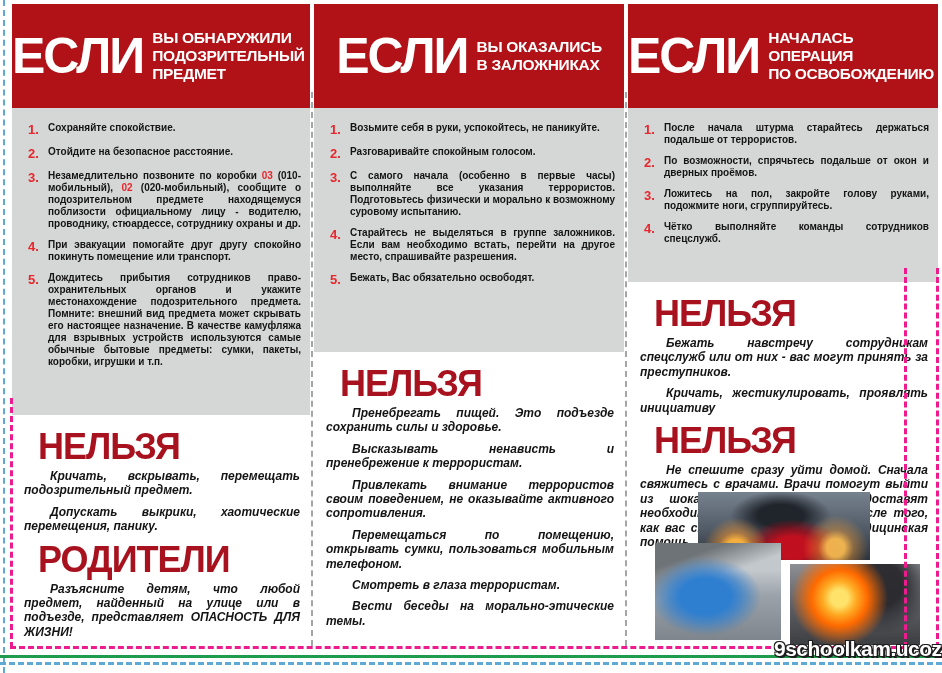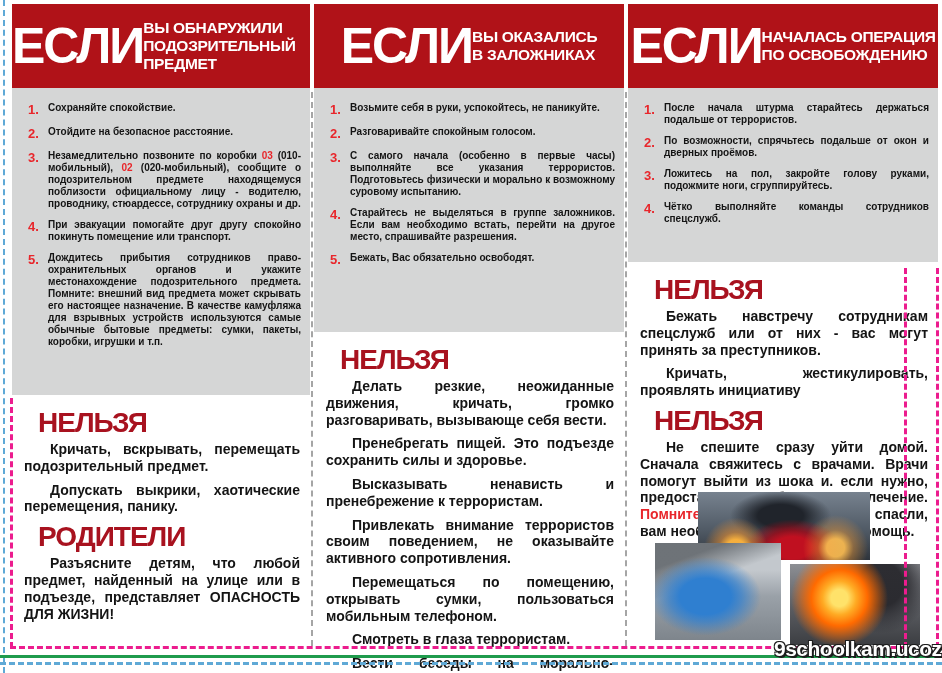--- a/index.html
+++ b/index.html
@@ -6,38 +6,38 @@
   .poster{
     position:relative;width:942px;height:673px;background:#ffffff;
     font-family:"Liberation Sans",sans-serif;overflow:hidden;
   }
   .col{position:absolute;top:0;}
   .col1{left:12px;width:298px;}
   .col2{left:314px;width:310px;}
   .col3{left:628px;width:310px;}
 
   .hdr{
-    position:relative;margin-top:4px;height:84px;background:#b01218;color:#fff;
-    display:flex;align-items:center;justify-content:center;
+    position:relative;margin-top:4px;height:104px;background:#b01218;color:#fff;
+    display:flex;align-items:center;justify-content:center;gap:9px;
   }
   .hdr .if{font-size:50px;font-weight:bold;letter-spacing:-2px;line-height:1;}
   .hdr .sub{font-size:15.5px;font-weight:bold;line-height:1.18;text-transform:uppercase;letter-spacing:-0.3px;}
 
   .steps{background:#d5d6d6;padding:14px 9px 0 12px;box-sizing:border-box;overflow:hidden;}
   .col1 .steps{height:307px;}
   .col2 .steps{height:244px;}
   .col3 .steps{height:174px;}
   .step{display:flex;margin-bottom:9px;}
   .step .num{color:#e8262b;font-weight:bold;width:24px;flex:none;font-size:13px;padding-left:4px;box-sizing:border-box;}
   .step .txt{font-weight:bold;font-size:10px;line-height:1.2;text-align:justify;color:#141414;}
   .red{color:#e8262b;}
 
   .white{background:#fff;padding:6px 10px 0 12px;box-sizing:border-box;}
-  .nelzya-h{color:#a8121f;font-size:28px;font-weight:bold;margin:8px 0 4px 14px;line-height:1;letter-spacing:-1px;}
-  .np{font-weight:bold;font-size:14px;line-height:1.2;text-align:justify;text-indent:26px;margin:0 0 7px 0;color:#141414;}
+  .nelzya-h{color:#a8121f;font-size:36px;font-weight:bold;margin:8px 0 4px 14px;line-height:1;letter-spacing:-1px;}
+  .np{font-weight:bold;font-size:12px;line-height:1.2;text-align:justify;text-indent:26px;margin:0 0 7px 0;color:#141414;font-style:italic;}
 
   
   .line{position:absolute;}
   .blue-left{left:3px;top:0;height:673px;border-left:2px dashed #5fa9d6;}
   .pink-left{left:10px;top:398px;height:250px;border-left:3px dashed #ec1c8e;}
   .pink-bottom{left:10px;top:646px;width:896px;border-top:3px dashed #ec1c8e;}
   .pink-right-inner{left:904px;top:268px;height:380px;border-left:3px dashed #ec1c8e;}
   .pink-right-outer{left:936px;top:268px;height:380px;border-left:3px dashed #ec1c8e;}
   .green-bottom{left:0;top:655px;width:942px;height:3px;background:#1f9b4d;}
   .blue-bottom{left:0;top:662px;width:942px;border-top:3px dashed #5fa9d6;}
@@ -146,21 +146,20 @@
         <span class="num">4.</span>
         <div class="txt">Старайтесь не выделяться в группе заложников. Если вам необходимо встать, перейти на другое место, спрашивайте разрешения.</div>
       </div>
       <div class="step">
         <span class="num">5.</span>
         <div class="txt">Бежать, Вас обязательно освободят.</div>
       </div>
     </div>
     <div class="white">
       <div class="nelzya-h">НЕЛЬЗЯ</div>
-      <p class="np">Делать резкие, неожиданные движения, кричать, громко разговаривать, вызывающе себя вести.</p>
       <p class="np">Пренебрегать пищей. Это подъезде сохранить силы и здоровье.</p>
       <p class="np">Высказывать ненависть и пренебрежение к террористам.</p>
       <p class="np">Привлекать внимание террористов своим поведением, не оказывайте активного сопротивления.</p>
       <p class="np">Перемещаться по помещению, открывать сумки, пользоваться мобильным телефоном.</p>
       <p class="np">Смотреть в глаза террористам.</p>
       <p class="np">Вести беседы на морально-этические темы.</p>
 
     </div>
   </div>
 

